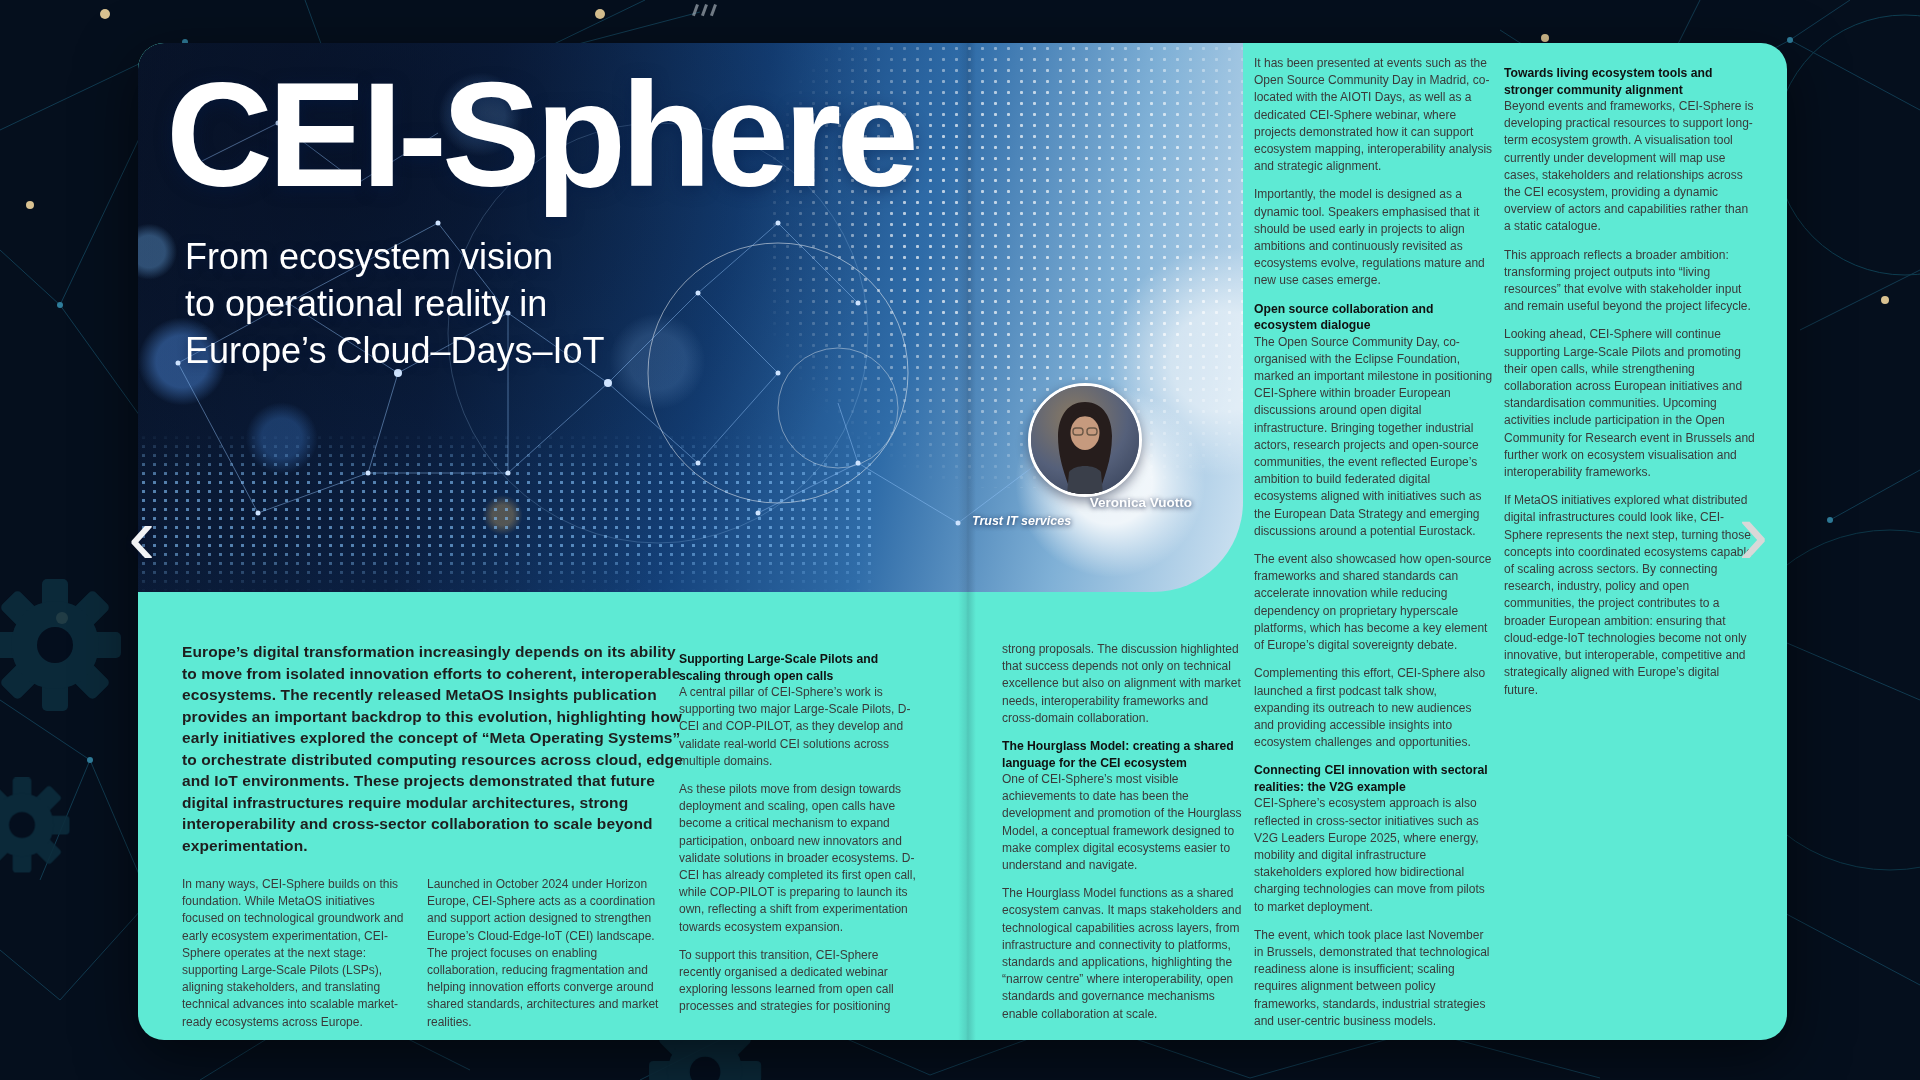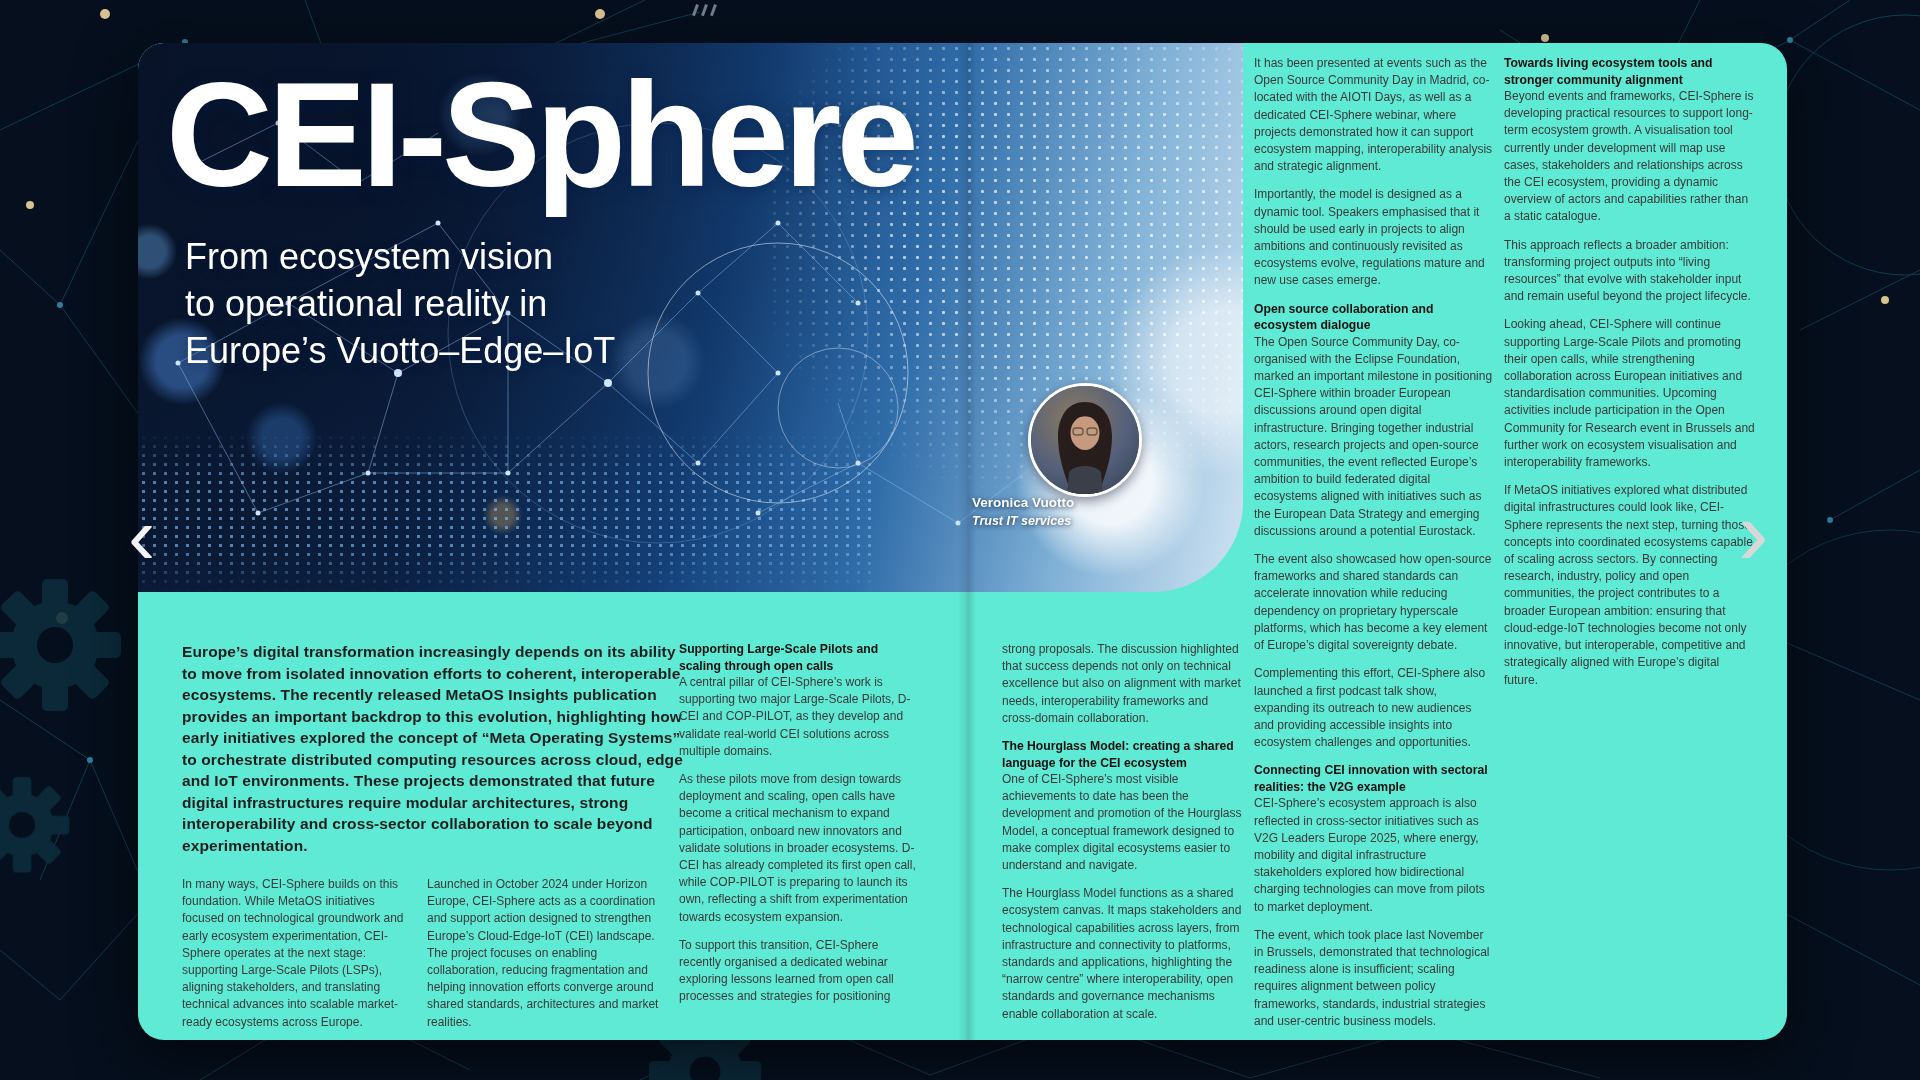--- a/index.html
+++ b/index.html
@@ -31,32 +31,32 @@
       background-image:radial-gradient(circle, rgba(125,185,240,.9) 1.4px, transparent 1.9px);
       background-size:11px 9px;opacity:.72;
       -webkit-mask-image:linear-gradient(180deg, transparent 0%, #000 30%, #000 72%, transparent 100%);
       mask-image:linear-gradient(180deg, transparent 0%, #000 30%, #000 72%, transparent 100%)}
 
   .hero-title{position:absolute;left:28px;top:14px;font-size:148px;font-weight:bold;letter-spacing:-5px;color:#ffffff;line-height:1.05;text-shadow:0 3px 16px rgba(0,25,70,.5)}
   .hero-subtitle{position:absolute;left:47px;top:190px;font-size:36px;font-weight:500;line-height:47px;color:#ffffff;text-shadow:0 2px 10px rgba(0,25,70,.55)}
 
   .avatar{position:absolute;left:890px;top:340px;width:108px;height:108px;border-radius:50%;border:3px solid #fff;overflow:hidden;box-shadow:0 4px 12px rgba(0,10,40,.45);background:#53627a}
   .avatar svg{display:block;width:100%;height:100%}
-  .author-name{position:absolute;left:834px;top:452px;width:220px;text-align:left;font-size:13.5px;font-weight:bold;color:#fff;text-shadow:0 1px 5px rgba(0,20,60,.85)}
+  .author-name{position:absolute;left:834px;top:452px;width:220px;text-align:right;font-size:13.5px;font-weight:bold;color:#fff;text-shadow:0 1px 5px rgba(0,20,60,.85)}
   .author-affil{position:absolute;left:834px;top:471px;width:220px;text-align:left;font-size:12.5px;font-weight:bold;font-style:italic;color:#fff;text-shadow:0 1px 5px rgba(0,20,60,.85)}
 
   .fold{position:absolute;left:820px;top:0;width:18px;height:100%;pointer-events:none;
         background:linear-gradient(90deg, rgba(10,20,40,0) 0%, rgba(10,20,40,.10) 45%, rgba(10,20,40,.16) 55%, rgba(10,20,40,0) 100%)}
 
   
   .intro{position:absolute;left:44px;top:598px;width:505px;font-size:15.5px;line-height:21.5px;font-weight:bold;color:#1e1e1e;letter-spacing:.1px}
   .column{position:absolute;font-size:12px;line-height:17.2px;color:#3a3a3a;overflow:hidden}
   .column p{margin:0 0 11px}
   .column h4{margin:11px 0 0;font-size:12.2px;line-height:16.5px;color:#101010;font-weight:bold}
-  .column h4:first-child{margin-top:0}
+  .column h4:first-child{margin-top:10px}
   .c1{left:44px;top:833px;width:228px;height:155px}
   .c2{left:289px;top:833px;width:243px;height:185px}
   .c3{left:541px;top:598px;width:240px;height:392px}
   .c4{left:864px;top:598px;width:242px;height:392px}
   .c5{left:1116px;top:12px;width:240px;height:976px}
   .c6{left:1366px;top:12px;width:252px;height:976px}
 
   
   .nav-prev{position:absolute;left:128px;top:486px;width:60px;height:110px;font-size:82px;line-height:100px;color:rgba(255,255,255,.95);text-shadow:0 2px 8px rgba(0,10,40,.6);cursor:pointer;user-select:none}
   .nav-next{position:absolute;left:1738px;top:480px;width:60px;height:110px;font-size:92px;line-height:104px;color:#d8d8d8;cursor:pointer;user-select:none}
@@ -167,21 +167,21 @@
         <circle cx="60" cy="120" r="2.5"></circle>
           <circle cx="140" cy="80" r="2.5"></circle>
           <circle cx="220" cy="140" r="2.5"></circle>
       </g>
     </svg>
 
     <div class="hero-title">CEI-Sphere</div>
     <div class="hero-subtitle">
         <div>From ecosystem vision</div>
         <div>to operational reality in</div>
-        <div>Europe’s Vuotto–Edge–IoT</div>
+        <div>Europe’s Cloud–Days–IoT</div>
       </div>
 
     <div class="avatar">
       <svg viewBox="0 0 108 108">
         <defs>
           <radialGradient id="avbg" cx="40%" cy="30%" r="90%">
             <stop offset="0%" stop-color="#8a7a62"></stop>
               <stop offset="55%" stop-color="#55607a"></stop>
               <stop offset="100%" stop-color="#333e55"></stop>
           </radialGradient>

